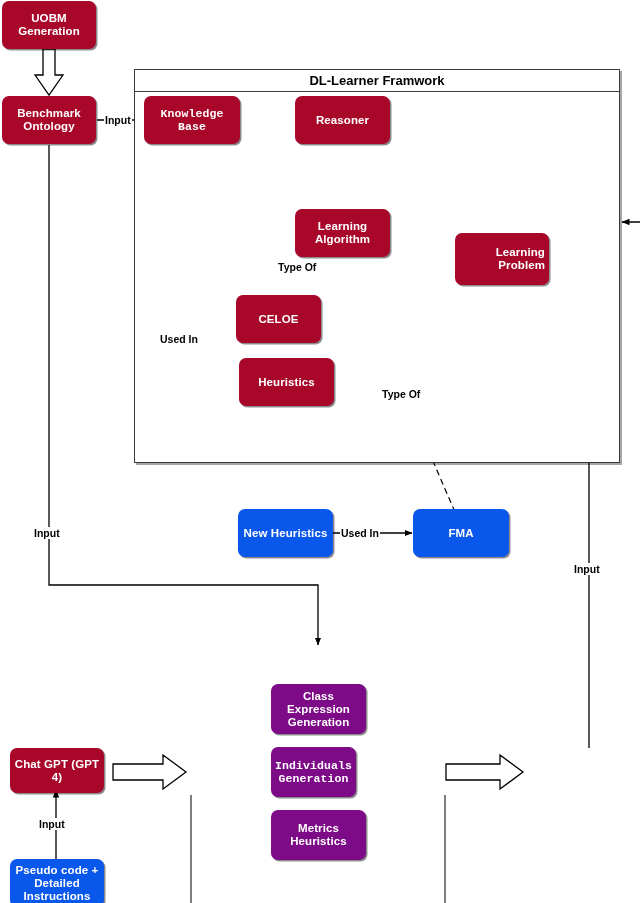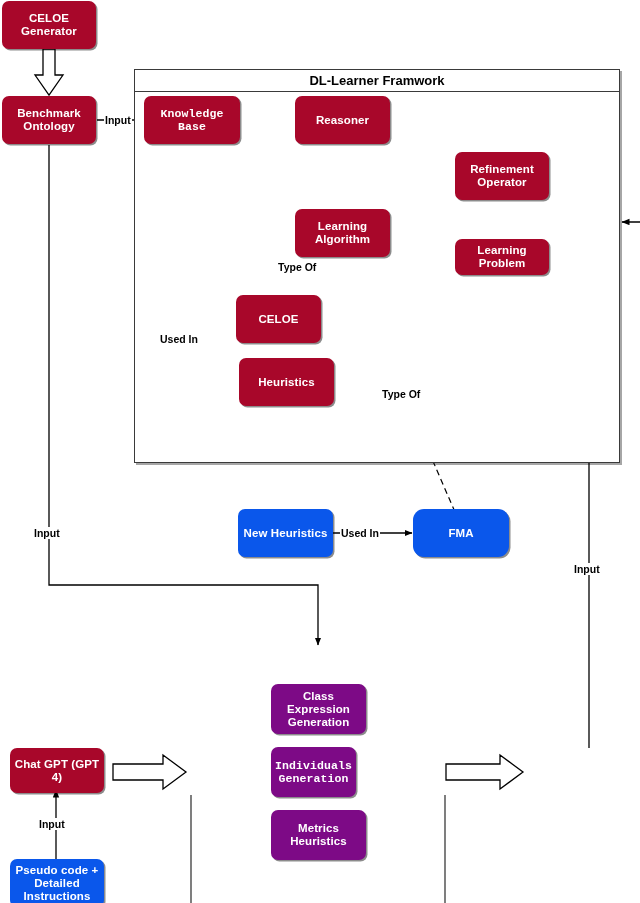--- a/index.html
+++ b/index.html
@@ -107,41 +107,40 @@
       <line x1="191" y1="795" x2="191" y2="903" stroke="#3a3a3a" stroke-width="1.3"></line>
       <line x1="445" y1="795" x2="445" y2="903" stroke="#3a3a3a" stroke-width="1.3"></line>
     </g>
   </svg>
 
   <div class="container" style="left:134px;top:69px;width:486px;height:394px;">
     <div class="chead">DL-Learner Framwork</div>
   </div>
 
 
-  <div class="node red" style="left:2px;top:1px;width:94px;height:48px;">CELOE Generator</div>
+  <div class="node red" style="left:2px;top:1px;width:94px;height:48px;">UOBM Generation</div>
 
   <div class="node red" style="left:2px;top:96px;width:94px;height:48px;">Benchmark Ontology</div>
 
   <div class="node red" style="left:144px;top:96px;width:96px;height:48px;font-family:Liberation Mono, monospace;">Knowledge Base</div>
 
   <div class="node red" style="left:295px;top:96px;width:95px;height:48px;">Reasoner</div>
 
-  <div class="node red" style="left:455px;top:152px;width:94px;height:48px;">Refinement Operator</div>
 
   <div class="node red" style="left:295px;top:209px;width:95px;height:48px;">Learning Algorithm</div>
 
-  <div class="node red" style="left:455px;top:239px;width:94px;height:36px;">Learning Problem</div>
+  <div class="node red" style="left:455px;top:233px;width:94px;height:52px;text-align:right;">Learning Problem</div>
 
   <div class="node red" style="left:236px;top:295px;width:85px;height:48px;">CELOE</div>
 
   <div class="node red" style="left:239px;top:358px;width:95px;height:48px;">Heuristics</div>
 
   <div class="node blue" style="left:238px;top:509px;width:95px;height:48px;">New Heuristics</div>
 
-  <div class="node blue" style="left:413px;top:509px;width:96px;height:48px;border-radius:11px;">FMA</div>
+  <div class="node blue" style="left:413px;top:509px;width:96px;height:48px;">FMA</div>
 
   <div class="node purple" style="left:271px;top:684px;width:95px;height:50px;">Class Expression Generation</div>
 
   <div class="node purple" style="left:271px;top:747px;width:85px;height:50px;font-family:Liberation Mono, monospace;">Individuals Generation</div>
 
   <div class="node purple" style="left:271px;top:810px;width:95px;height:50px;">Metrics Heuristics</div>
 
   <div class="node red" style="left:10px;top:748px;width:94px;height:45px;">Chat GPT (GPT 4)</div>
 
   <div class="node blue" style="left:10px;top:859px;width:94px;height:48px;">Pseudo code + Detailed Instructions</div>

